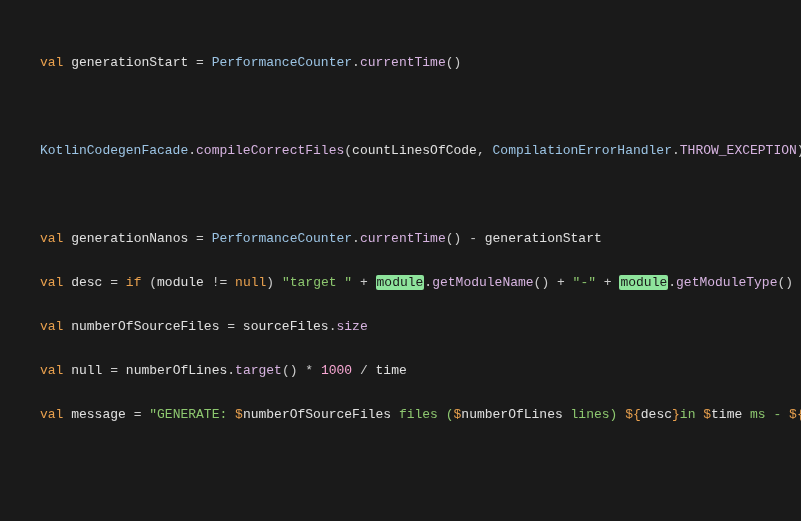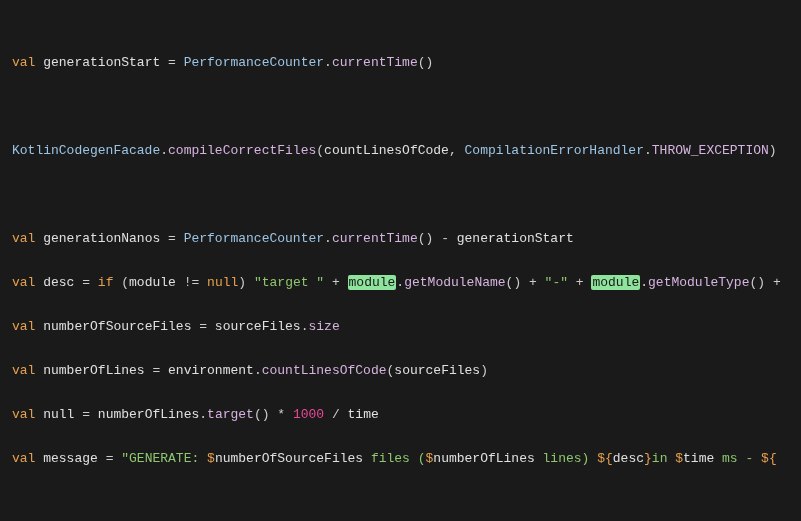--- a/index.html
+++ b/index.html
@@ -13,50 +13,50 @@
     overflow: hidden;
   }
   .editor {
     padding: 8px 12px;
     white-space: pre;
     position: relative;
   }
   .line {
     display: block;
     min-height: 22px;
+    margin-left: 28px;
   }
   .kw { color: #e8a04e; }         
   .ident { color: #e0e0e0; }      
   .type { color: #9cc4e4; }       
   .method { color: #d6b3e0; }     
   .prop { color: #d6b3e0; }       
   .punct { color: #cccccc; }
   .string { color: #8dc76f; }     
   .stringtpl { color: #e8a04e; }  
-  .num { color: #ec4899; }
+  .num { color: #f9a8d4; }
   .hl {
     background: #8ee49c;
     color: #1a1a1a;
     border-radius: 2px;
     padding: 0 1px;
   }
 </style>
 </head>
 <body>
 
 <div class="editor">
 
 <span class="line"><span class="kw">val</span> <span class="ident">generationStart</span><span class="punct"> = </span><span class="type">PerformanceCounter</span><span class="punct">.</span><span class="method">currentTime</span><span class="punct">()</span></span>
 <span class="line"></span>
 <span class="line"><span class="type">KotlinCodegenFacade</span><span class="punct">.</span><span class="method">compileCorrectFiles</span><span class="punct">(</span><span class="ident">countLinesOfCode</span><span class="punct">, </span><span class="type">CompilationErrorHandler</span><span class="punct">.</span><span class="prop">THROW_EXCEPTION</span><span class="punct">)</span></span>
 <span class="line"></span>
 <span class="line"><span class="kw">val</span> <span class="ident">generationNanos</span><span class="punct"> = </span><span class="type">PerformanceCounter</span><span class="punct">.</span><span class="method">currentTime</span><span class="punct">()</span><span class="punct"> - </span><span class="ident">generationStart</span></span>
 <span class="line"><span class="kw">val</span> <span class="ident">desc</span><span class="punct"> = </span><span class="kw">if</span><span class="punct"> (</span><span class="ident">module</span><span class="punct"> != </span><span class="kw">null</span><span class="punct">) </span><span class="string">"target "</span><span class="punct"> + </span><span class="hl">module</span><span class="punct">.</span><span class="method">getModuleName</span><span class="punct">()</span><span class="punct"> + </span><span class="string">"-"</span><span class="punct"> + </span><span class="hl">module</span><span class="punct">.</span><span class="method">getModuleType</span><span class="punct">()</span><span class="punct"> + </span></span>
 <span class="line"><span class="kw">val</span> <span class="ident">numberOfSourceFiles</span><span class="punct"> = </span><span class="ident">sourceFiles</span><span class="punct">.</span><span class="prop">size</span></span>
-<span class="line"><span class="kw">val</span> <span class="ident">numberOfLines</span><span class="punct"> = </span><span class="ident">environment</span><span class="punct">.</span><span class="method">countLinesOfCode</span><span class="punct">(</span><span class="ident">sourceFiles</span><span class="punct">)</span></span>
 <span class="line"><span class="kw">val</span> <span class="ident">null</span><span class="punct"> = </span><span class="ident">numberOfLines</span><span class="punct">.</span><span class="method">target</span><span class="punct">()</span><span class="punct"> * </span><span class="num">1000</span><span class="punct"> / </span><span class="ident">time</span></span>
 <span class="line"><span class="kw">val</span> <span class="ident">message</span><span class="punct"> = </span><span class="string">"GENERATE: </span><span class="stringtpl">$</span><span class="ident">numberOfSourceFiles</span><span class="string"> files (</span><span class="stringtpl">$</span><span class="ident">numberOfLines</span><span class="string"> lines) </span><span class="stringtpl">${</span><span class="ident">desc</span><span class="stringtpl">}</span><span class="string">in </span><span class="stringtpl">$</span><span class="ident">time</span><span class="string"> ms - </span><span class="stringtpl">${</span></span>
 
 
 
 
 
 
 
 

